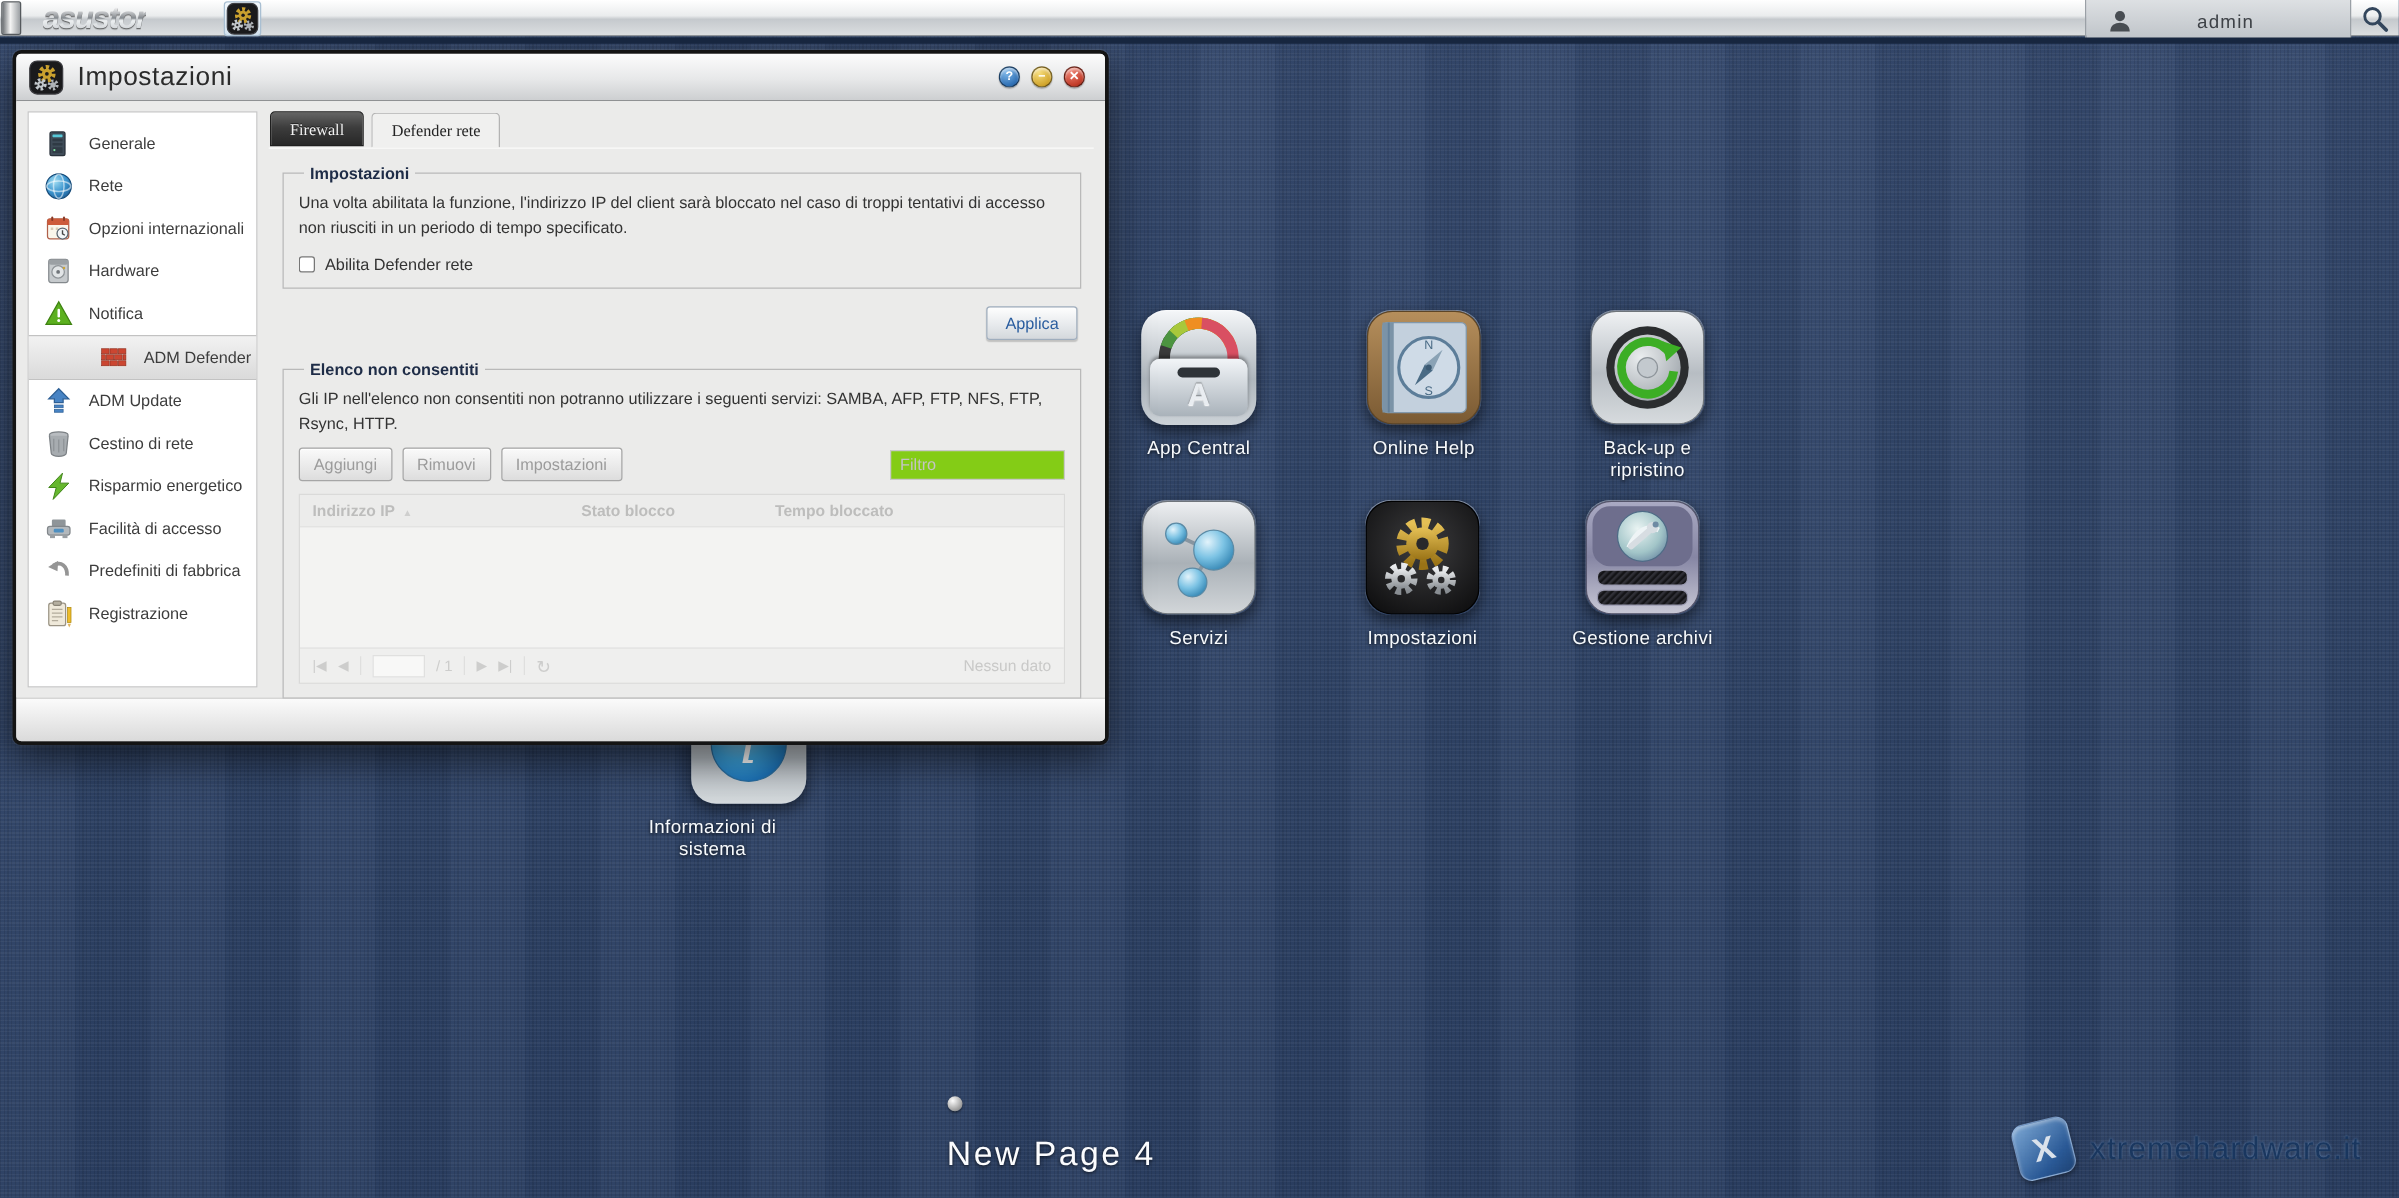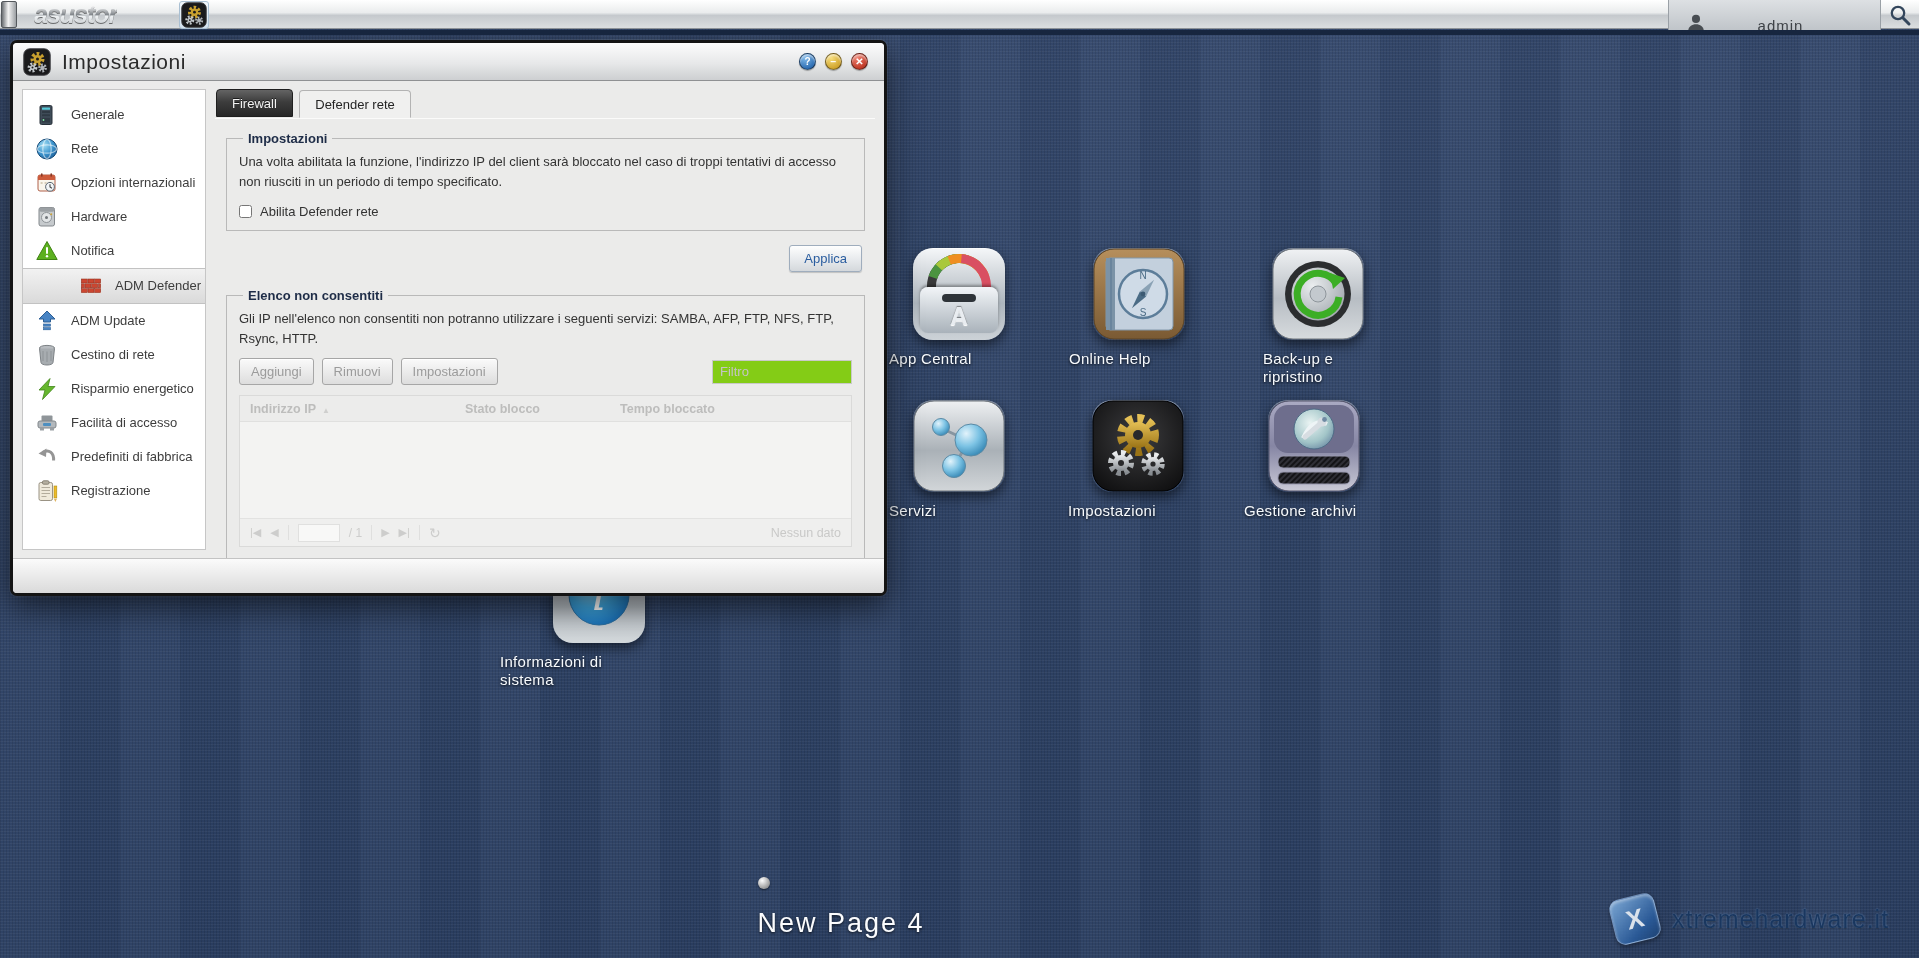--- a/index.html
+++ b/index.html
@@ -17,21 +17,21 @@
     background:linear-gradient(#ffffff,#eaeced 45%,#c5c9cd 55%,#dbdee0); border-bottom:1px solid #8d9297;padding-left:43px; }
   .topstrip { position:absolute; left:0; top:30px; width:1919px; height:5px; background:#17263f; z-index:100; }
   .bar-handle { position:absolute; left:1px; top:1px; width:16px; height:27px; border:1px solid #55595d; border-radius:2px;
     background:linear-gradient(90deg,#6b6f73,#f4f4f4 45%,#9b9fa3); }
   .logo { position:absolute; left:34px; top:0px; height:29px; line-height:29px; font-size:25px; font-weight:bold; font-style:italic; letter-spacing:-1px;
     background:linear-gradient(#fdfdfd 18%, #84898e 50%, #eef1f3 56%, #b9bec2);
     -webkit-background-clip:text; background-clip:text; color:transparent;
     filter:drop-shadow(0 1px 0 rgba(20,20,20,.55)); }
   .taskicon { position:absolute; left:179px; top:1px; width:30px; height:28px; display:flex; align-items:center; justify-content:center;
     background:linear-gradient(#f3f8fc,#d2e1ee); border:1px solid #a9bfd2; border-radius:3px; }
-  .admin-chip { position:absolute; left:1668px; top:0; width:213px; height:34px; display:flex; align-items:flex-end;
+  .admin-chip { position:absolute; left:1668px; top:0; width:213px; height:34px; display:flex; align-items:center;
     background:linear-gradient(#dde0e3,#bcc1c6); border-left:1px solid #9aa0a6; border-right:1px solid #9aa0a6; }
   .admin-chip svg { margin-left:16px; }
   .admin-name { flex:1; text-align:center; margin-right:26px; font-size:15px; color:#3e4247; letter-spacing:1px; }
   .searchbtn { position:absolute; left:1888px; top:3px; width:24px; height:24px; }
 
   
   .window { position:absolute; left:10px; top:40px; width:877px; height:556px; z-index:50;
     border:3px solid #141414; border-radius:7px; background:#ebebea;
     box-shadow:0 10px 32px rgba(0,0,0,.6), 0 0 0 1px rgba(255,255,255,.08); }
   .titlebar { position:absolute; left:0; top:0; right:0; height:38px; display:flex; align-items:center; gap:11px; padding:0 10px;
@@ -50,21 +50,21 @@
 
   
   .sidebar { position:absolute; left:9px; top:8px; bottom:8px; width:184px; background:#fff; border:1px solid #c6c6c6; padding-top:8px; }
   .sitem { display:flex; align-items:center; gap:12px; padding:5px 4px 5px 12px; font-size:13px; color:#3d3d3d; min-height:34px; cursor:default; }
   .sitem svg { flex:0 0 24px; }
   .sitem span { line-height:1.25; }
   .sitem.sel { background:linear-gradient(#f2f2f2,#dadada); border-top:1px solid #c2c2c2; border-bottom:1px solid #c2c2c2;justify-content:flex-end; }
 
   
   .content { position:absolute; left:202px; right:9px; top:8px; bottom:8px; }
-  .tabstrip { height:30px; position:relative; padding-left:1px; border-bottom:1px solid #fbfbfa; }
+  .tabstrip { height:30px; position:relative; padding-left:1px; border-bottom:1px solid #fbfbfa;font-family:Liberation Serif, serif; }
   .tab { display:inline-block; height:28px; line-height:27px; padding:0 15px; font-size:13px; border-radius:4px 4px 0 0; margin-right:2px; vertical-align:bottom; cursor:default; }
   .tab-inactive { background:linear-gradient(#646464,#3d3d3d 45%,#272727); color:#f2f2f2; border:1px solid #1f1f1f; text-shadow:0 -1px 0 rgba(0,0,0,.6); }
   .tab-active { background:#f0f0ef; color:#242424; border:1px solid #b3b3b3; border-bottom-color:#f0f0ef; position:relative; top:1px; }
 
   fieldset { border:1px solid #b9b9b9; margin:12px 10px 0 11px; padding:2px 12px 11px 12px; }
   legend { font-weight:bold; font-size:13px; color:#1e2c47; padding:0 5px; margin-left:4px; }
   .desc { font-size:13px; color:#333; line-height:1.5; margin-top:4px; max-width:632px; }
   .cbrow { display:flex; align-items:center; gap:8px; margin-top:13px; font-size:13px; color:#333; }
   .cbrow input { width:13px; height:13px; }
   .applyrow { text-align:right; margin:14px 13px 0 0; }
@@ -86,21 +86,21 @@
   .pgbtn { color:#cdcdcc; font-size:11px; }
   .pgref { color:#cdcdcc; font-size:14px; }
   .pgsep { width:1px; height:15px; background:#dfdfde; }
   .pginput { width:42px; height:18px; border:1px solid #e0e0df; background:#f8f8f7; }
   .pgtotal { color:#cdcdcc; font-size:12px; }
   .pgempty { margin-left:auto; color:#c9c9c8; font-size:12.5px; }
 
   
   .dicon { position:absolute; width:92px; height:92px; border-radius:20px;
     box-shadow:0 5px 12px rgba(0,0,0,.5), inset 0 1px 1px rgba(255,255,255,.45); z-index:10; }
-  .dlabel { position:absolute; width:140px; color:#f7fafd; font-size:15px; line-height:1.2;
+  .dlabel { position:absolute; width:140px; text-align:center; color:#f7fafd; font-size:15px; line-height:1.2;
     text-shadow:0 1px 3px rgba(0,0,0,.85); letter-spacing:.3px; z-index:10; }
   .dicon svg { display:block; }
 
   
   .ic-appcentral { background:linear-gradient(#f5f7f9,#aeb6bd 60%,#ccd2d7); overflow:hidden; }
   .arc { position:absolute; width:64px; height:64px; border-radius:50%; border:9px solid transparent; top:6px; left:14px; }
   .ac-tray { position:absolute; left:7px; right:7px; bottom:7px; height:46px; border-radius:8px;
     background:linear-gradient(#f2f5f8,#a9b2ba); box-shadow:0 -2px 3px rgba(0,0,0,.35); }
   .ac-slot { position:absolute; top:7px; left:50%; transform:translateX(-50%); width:34px; height:8px; border-radius:4px; background:#2e3338; }
   .ac-a { position:absolute; left:0; right:0; bottom:2px; text-align:center; font-size:25px; font-weight:bold; color:#e9edf1;

